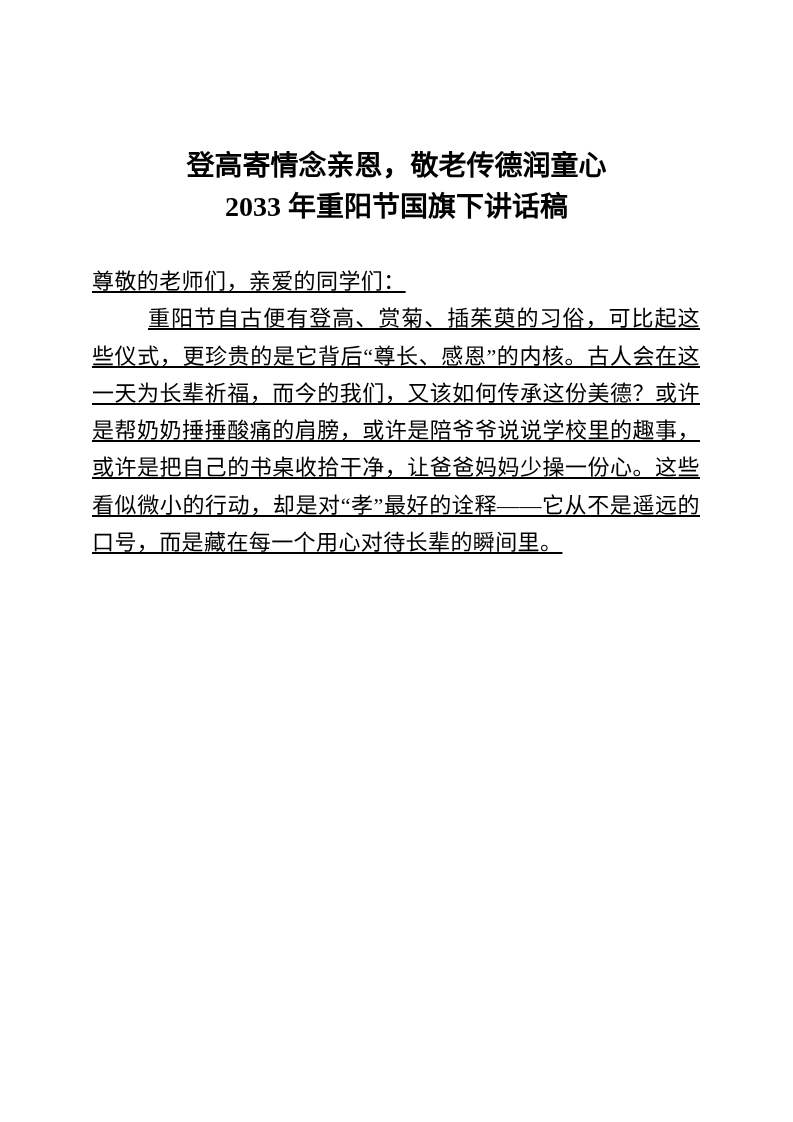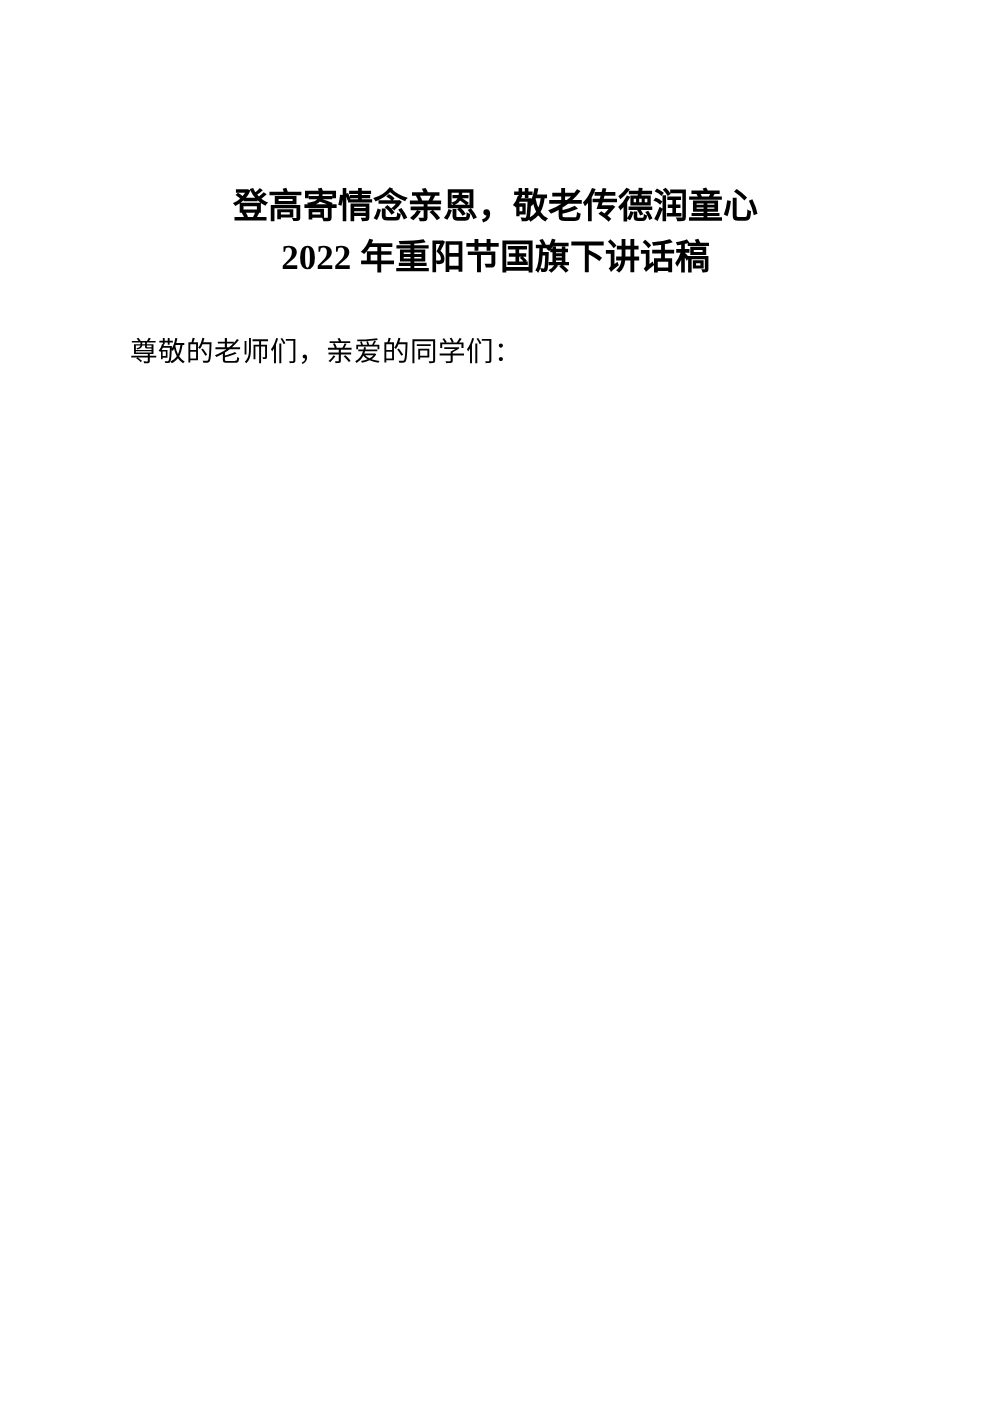--- a/index.html
+++ b/index.html
@@ -34,31 +34,33 @@
   .doc-body {
     margin: 36px 93px 0 92px;
     font-size: 22px;
     line-height: 37.3px;
     letter-spacing: 0.4px;
     text-align: justify;
     text-justify: inter-character;
     color: #000000;
   }
   .doc-body p.para {
-    margin: 12px;
+    margin: 0;
     padding: 0;
+    text-decoration: underline;
   }
   .doc-body p.para.indent {
     text-indent: 56px;
   }
 </style>
 </head>
 <body>
 
 <div class="page">
   <h1 class="doc-title">
     <span class="title-line">登高寄情念亲恩，敬老传德润童心</span>
-    <span class="title-line">2022 年重阳节国旗下讲话稿</span>
+    <span class="title-line">2033 年重阳节国旗下讲话稿</span>
   </h1>
   <div class="doc-body">
       <p class="para">尊敬的老师们，亲爱的同学们：</p>
+      <p class="para indent">重阳节自古便有登高、赏菊、插茱萸的习俗，可比起这些仪式，更珍贵的是它背后“尊长、感恩”的内核。古人会在这一天为长辈祈福，而今的我们，又该如何传承这份美德？或许是帮奶奶捶捶酸痛的肩膀，或许是陪爷爷说说学校里的趣事，或许是把自己的书桌收拾干净，让爸爸妈妈少操一份心。这些看似微小的行动，却是对“孝”最好的诠释——它从不是遥远的口号，而是藏在每一个用心对待长辈的瞬间里。</p>
     </div>
 </div>
 
 </body></html>

